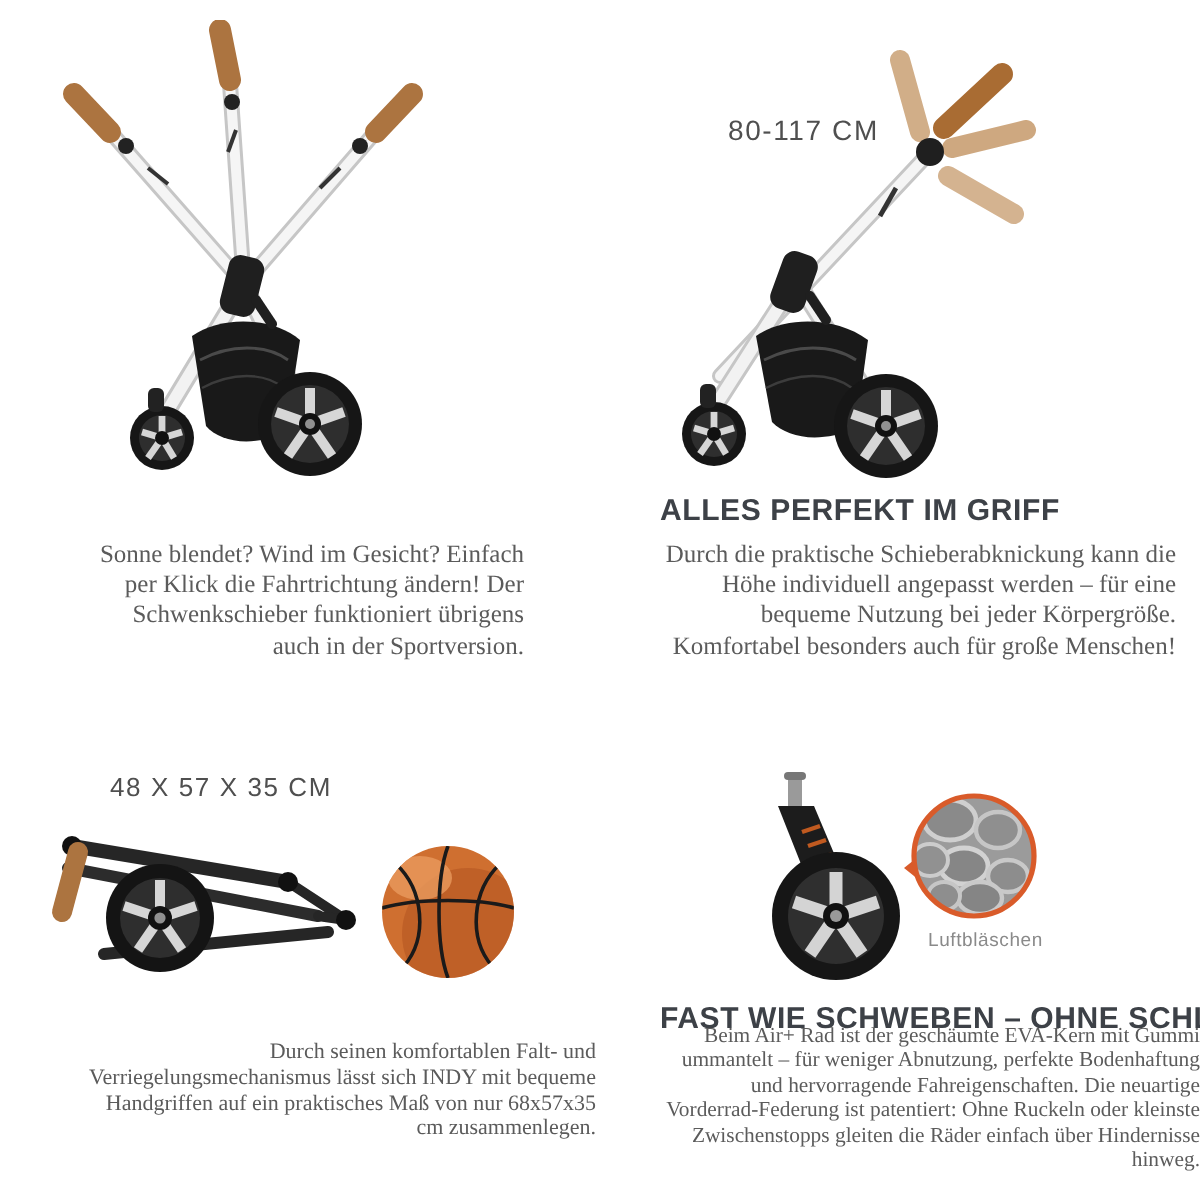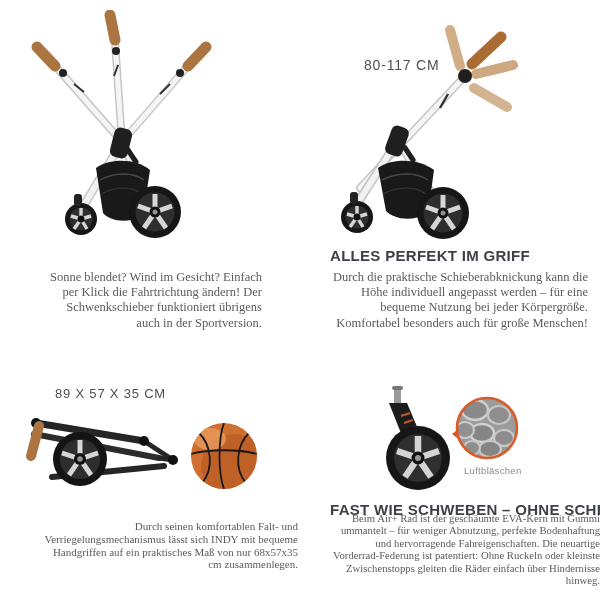--- a/index.html
+++ b/index.html
@@ -154,21 +154,21 @@
       <rect x="30" y="184" width="8" height="12" rx="3" fill="#222"></rect>
     </g>
   </svg>
   <div class="abs measure" style="left:364px;top:57px;">80-117 CM</div>
 
   <div class="abs body-text body-lg" style="left:42px;top:270px;width:220px;">Sonne blendet? Wind im Gesicht? Einfach per Klick die Fahrtrichtung ändern! Der Schwenkschieber funktioniert übrigens auch in der Sportversion.</div>
 
   <div class="abs heading" style="left:330px;top:247px;">ALLES PERFEKT IM GRIFF</div>
   <div class="abs body-text body-lg" style="left:330px;top:270px;width:258px;">Durch die praktische Schieberabknickung kann die Höhe individuell angepasst werden – für eine bequeme Nutzung bei jeder Körpergröße. Komfortabel besonders auch für große Menschen!</div>
 
-  <div class="abs measure measure-sm" style="left:55px;top:386px;">89 X 57 X 35 CM</div>
+  <div class="abs measure measure-sm" style="left:55px;top:386px;">48 X 57 X 35 CM</div>
 
   <svg class="abs" style="left:22px;top:407px;" width="260" height="96" viewBox="0 0 260 96">
 
     <g>
       <path d="M14,16 L122,34" stroke="#262626" stroke-width="7" stroke-linecap="round" fill="none"></path>
       <path d="M12,27 L137,51" stroke="#2c2c2c" stroke-width="6" stroke-linecap="round" fill="none"></path>
       <path d="M30,70 L142,59" stroke="#262626" stroke-width="6" stroke-linecap="round" fill="none"></path>
       <path d="M122,34 L151,53" stroke="#262626" stroke-width="5" stroke-linecap="round" fill="none"></path>
       <path d="M137,51 L151,53" stroke="#262626" stroke-width="5" stroke-linecap="round" fill="none"></path>
       <circle cx="122" cy="34" r="5" fill="#111"></circle>

